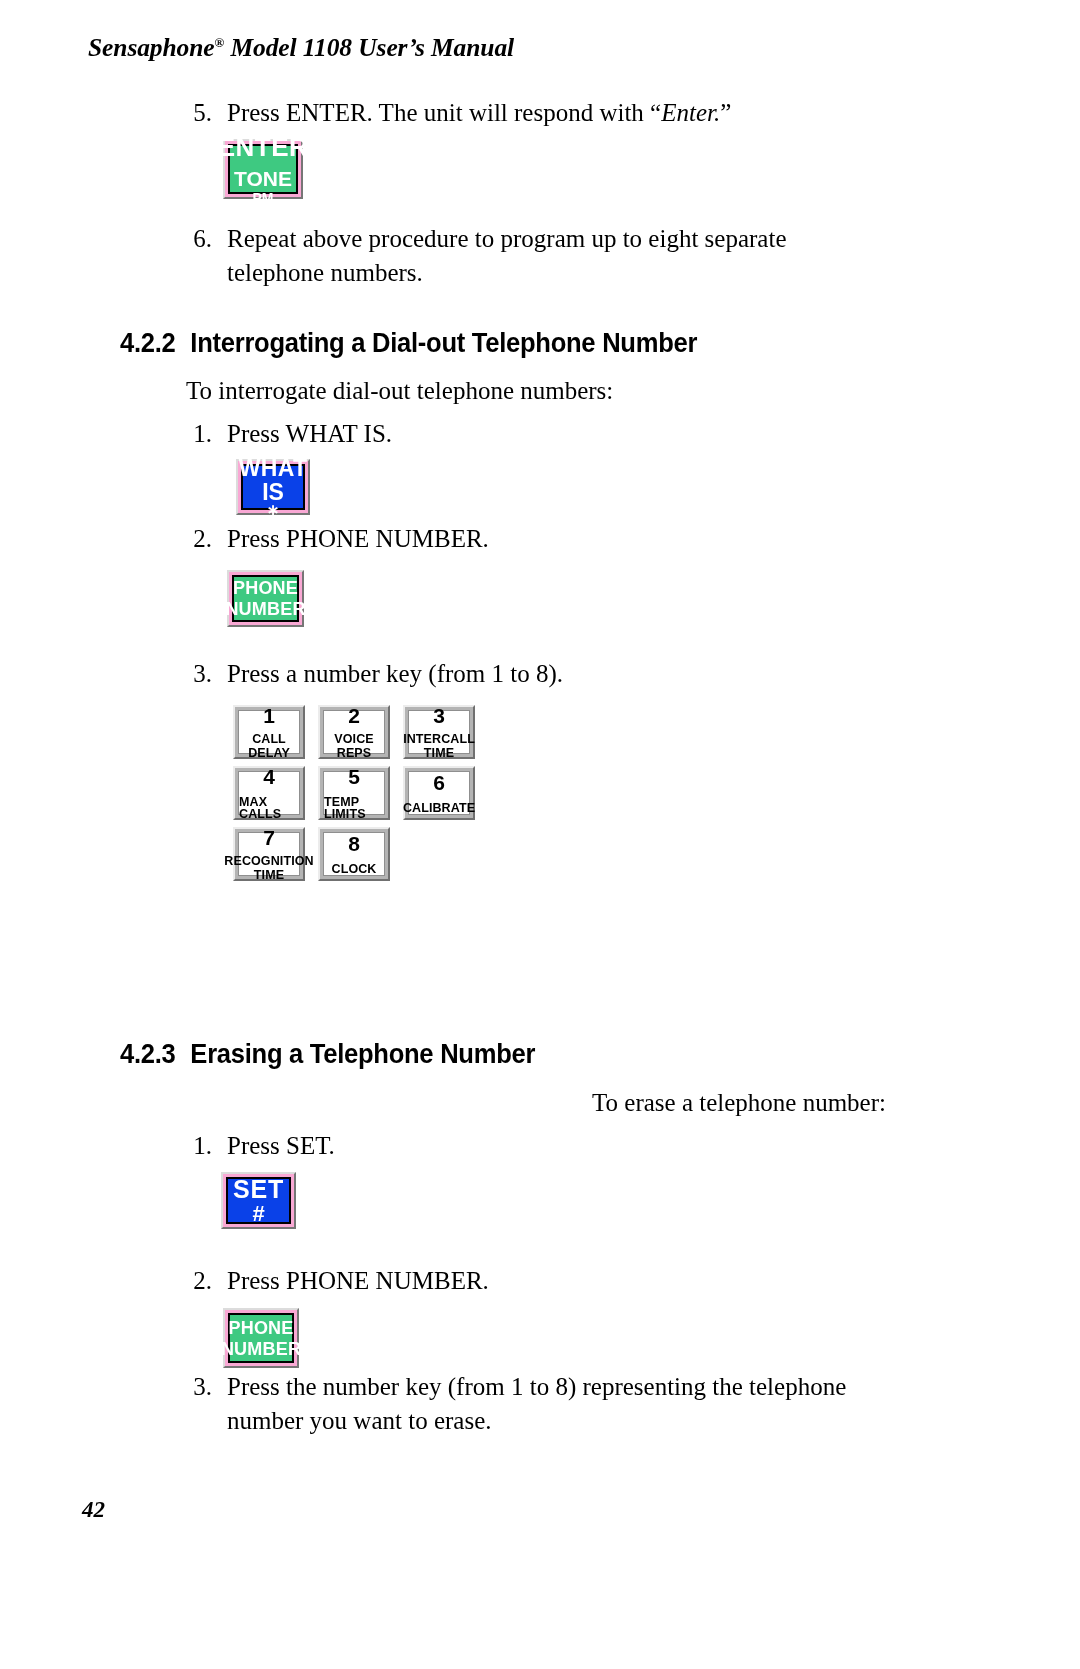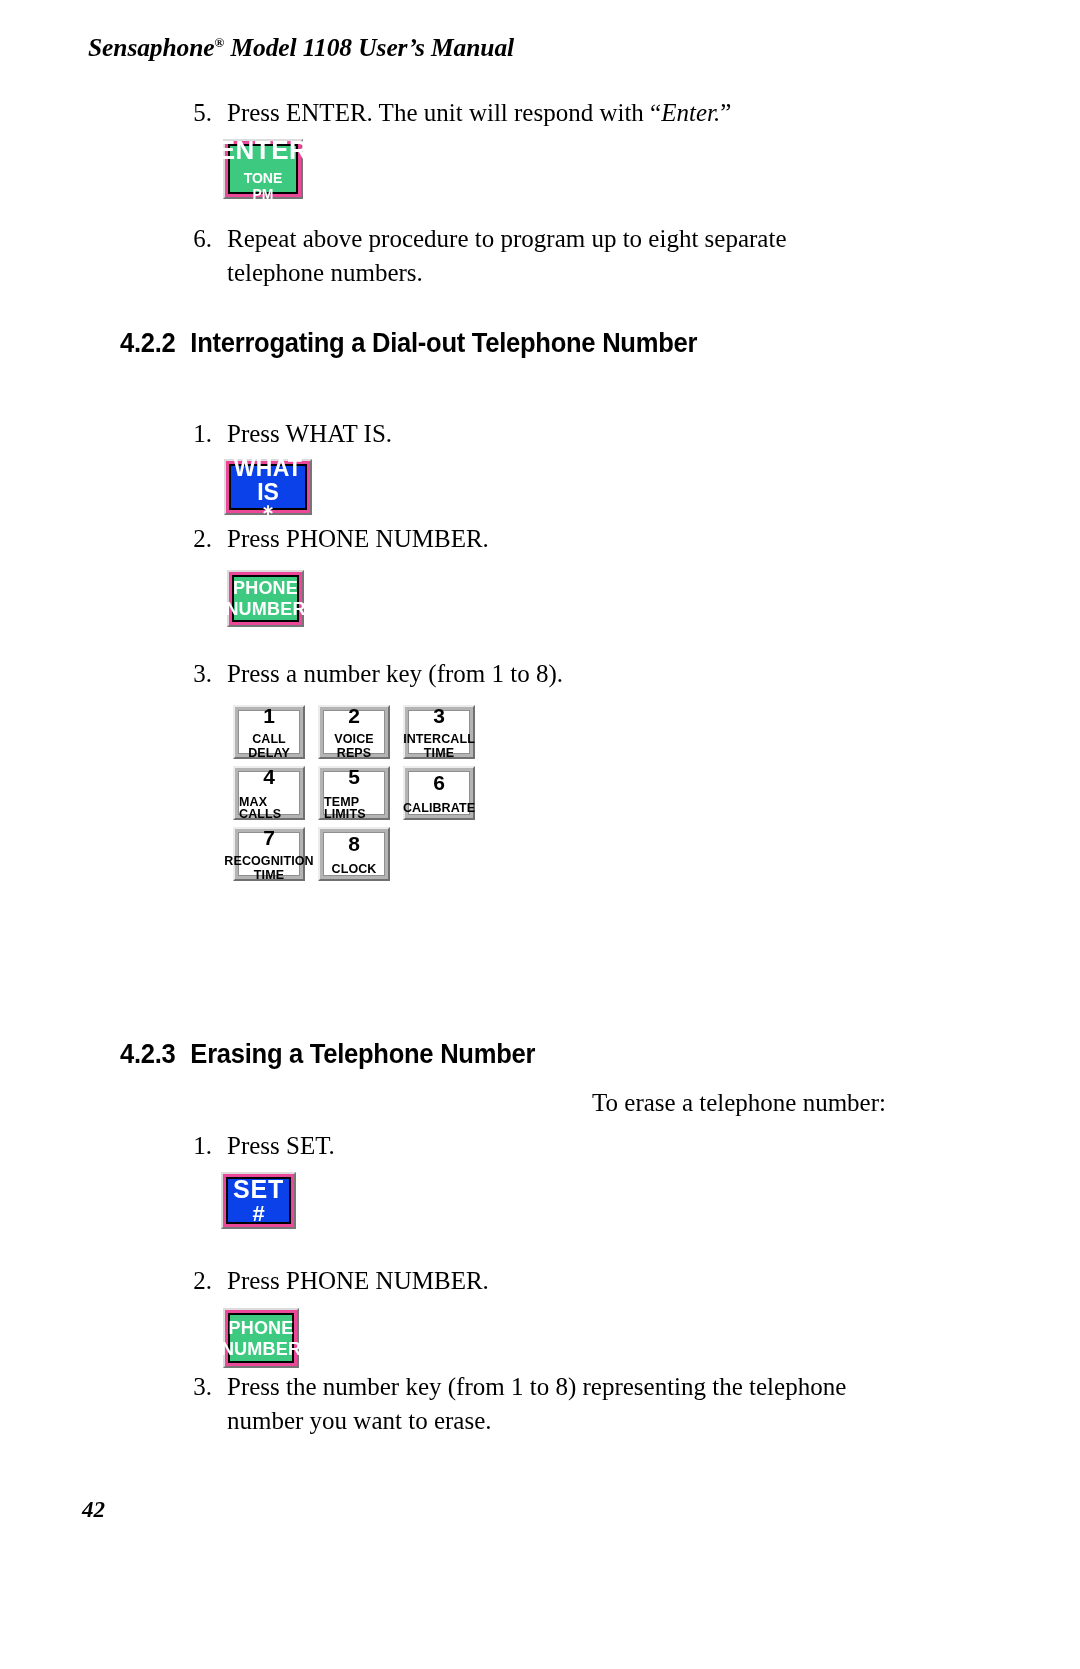--- a/index.html
+++ b/index.html
@@ -82,21 +82,21 @@
     white-space: nowrap;
   }
   .heading .hnum {
     margin-right: 16px;
   }
 
   
   .keycap {
     position: absolute;
     box-sizing: border-box;
-    background: #ec4899;
+    background: #f9a8d4;
     border-top: 2px solid #dcdcdc;
     border-left: 2px solid #dcdcdc;
     border-right: 2px solid #767676;
     border-bottom: 2px solid #767676;
     padding: 3px;
   }
   .keycap > .face {
     width: 100%;
     height: 100%;
     box-sizing: border-box;
@@ -131,21 +131,21 @@
     border: 1px solid #8f8f8f;
     color: #000000;
   }
 
   .face .l1 { display: block; }
   .face .l2 { display: block; }
   .face .l3 { display: block; }
 
   
   .k-enter .l1 { font-size: 26px; letter-spacing: 0.5px; }
-  .k-enter .l2 { font-size: 14px; margin-top: 8px; }
+  .k-enter .l2 { font-size: 21px; margin-top: 8px; }
   .k-enter .l3 { font-size: 14px; margin-top: 2px; }
 
   
   .k-whatis .l1 { font-size: 23px; letter-spacing: 0.3px; }
   .k-whatis .l2 { font-size: 23px; margin-top: 1px; }
   .k-whatis .l3 { font-size: 15px; margin-top: -2px; }
 
   
   .k-phone .l1 { font-size: 18px; letter-spacing: 0.2px; }
   .k-phone .l2 { font-size: 18px; margin-top: 3px; letter-spacing: 0.2px; }
@@ -194,27 +194,28 @@
 
   <div class="step" style="left:170px; top:222px; width:700px;">
     <span class="num">6.</span>
     <span class="txt">Repeat above procedure to program up to eight separate telephone numbers.</span>
   </div>
 
   <div class="heading" style="left:120px; top:327px;">
     <span class="hnum">4.2.2</span><span>Interrogating a Dial-out Telephone Number</span>
   </div>
 
+  <div class="para" style="left:186px; top:374px; width:700px;">To interrogate dial-out telephone numbers:</div>
 
   <div class="step" style="left:170px; top:417px; width:700px;">
     <span class="num">1.</span>
     <span class="txt">Press WHAT IS.</span>
   </div>
 
-  <div class="keycap color blue k-whatis" style="left:224px; top:459px; width:88px; height:56px;">
+  <div class="keycap color blue k-whatis" style="left:236px; top:459px; width:74px; height:56px;">
     <div class="face">
       <span class="l1">WHAT</span>
       <span class="l2">IS</span>
       <span class="l3">∗</span>
     </div>
   </div>
 
   <div class="step" style="left:170px; top:522px; width:700px;">
     <span class="num">2.</span>
     <span class="txt">Press PHONE NUMBER.</span>

